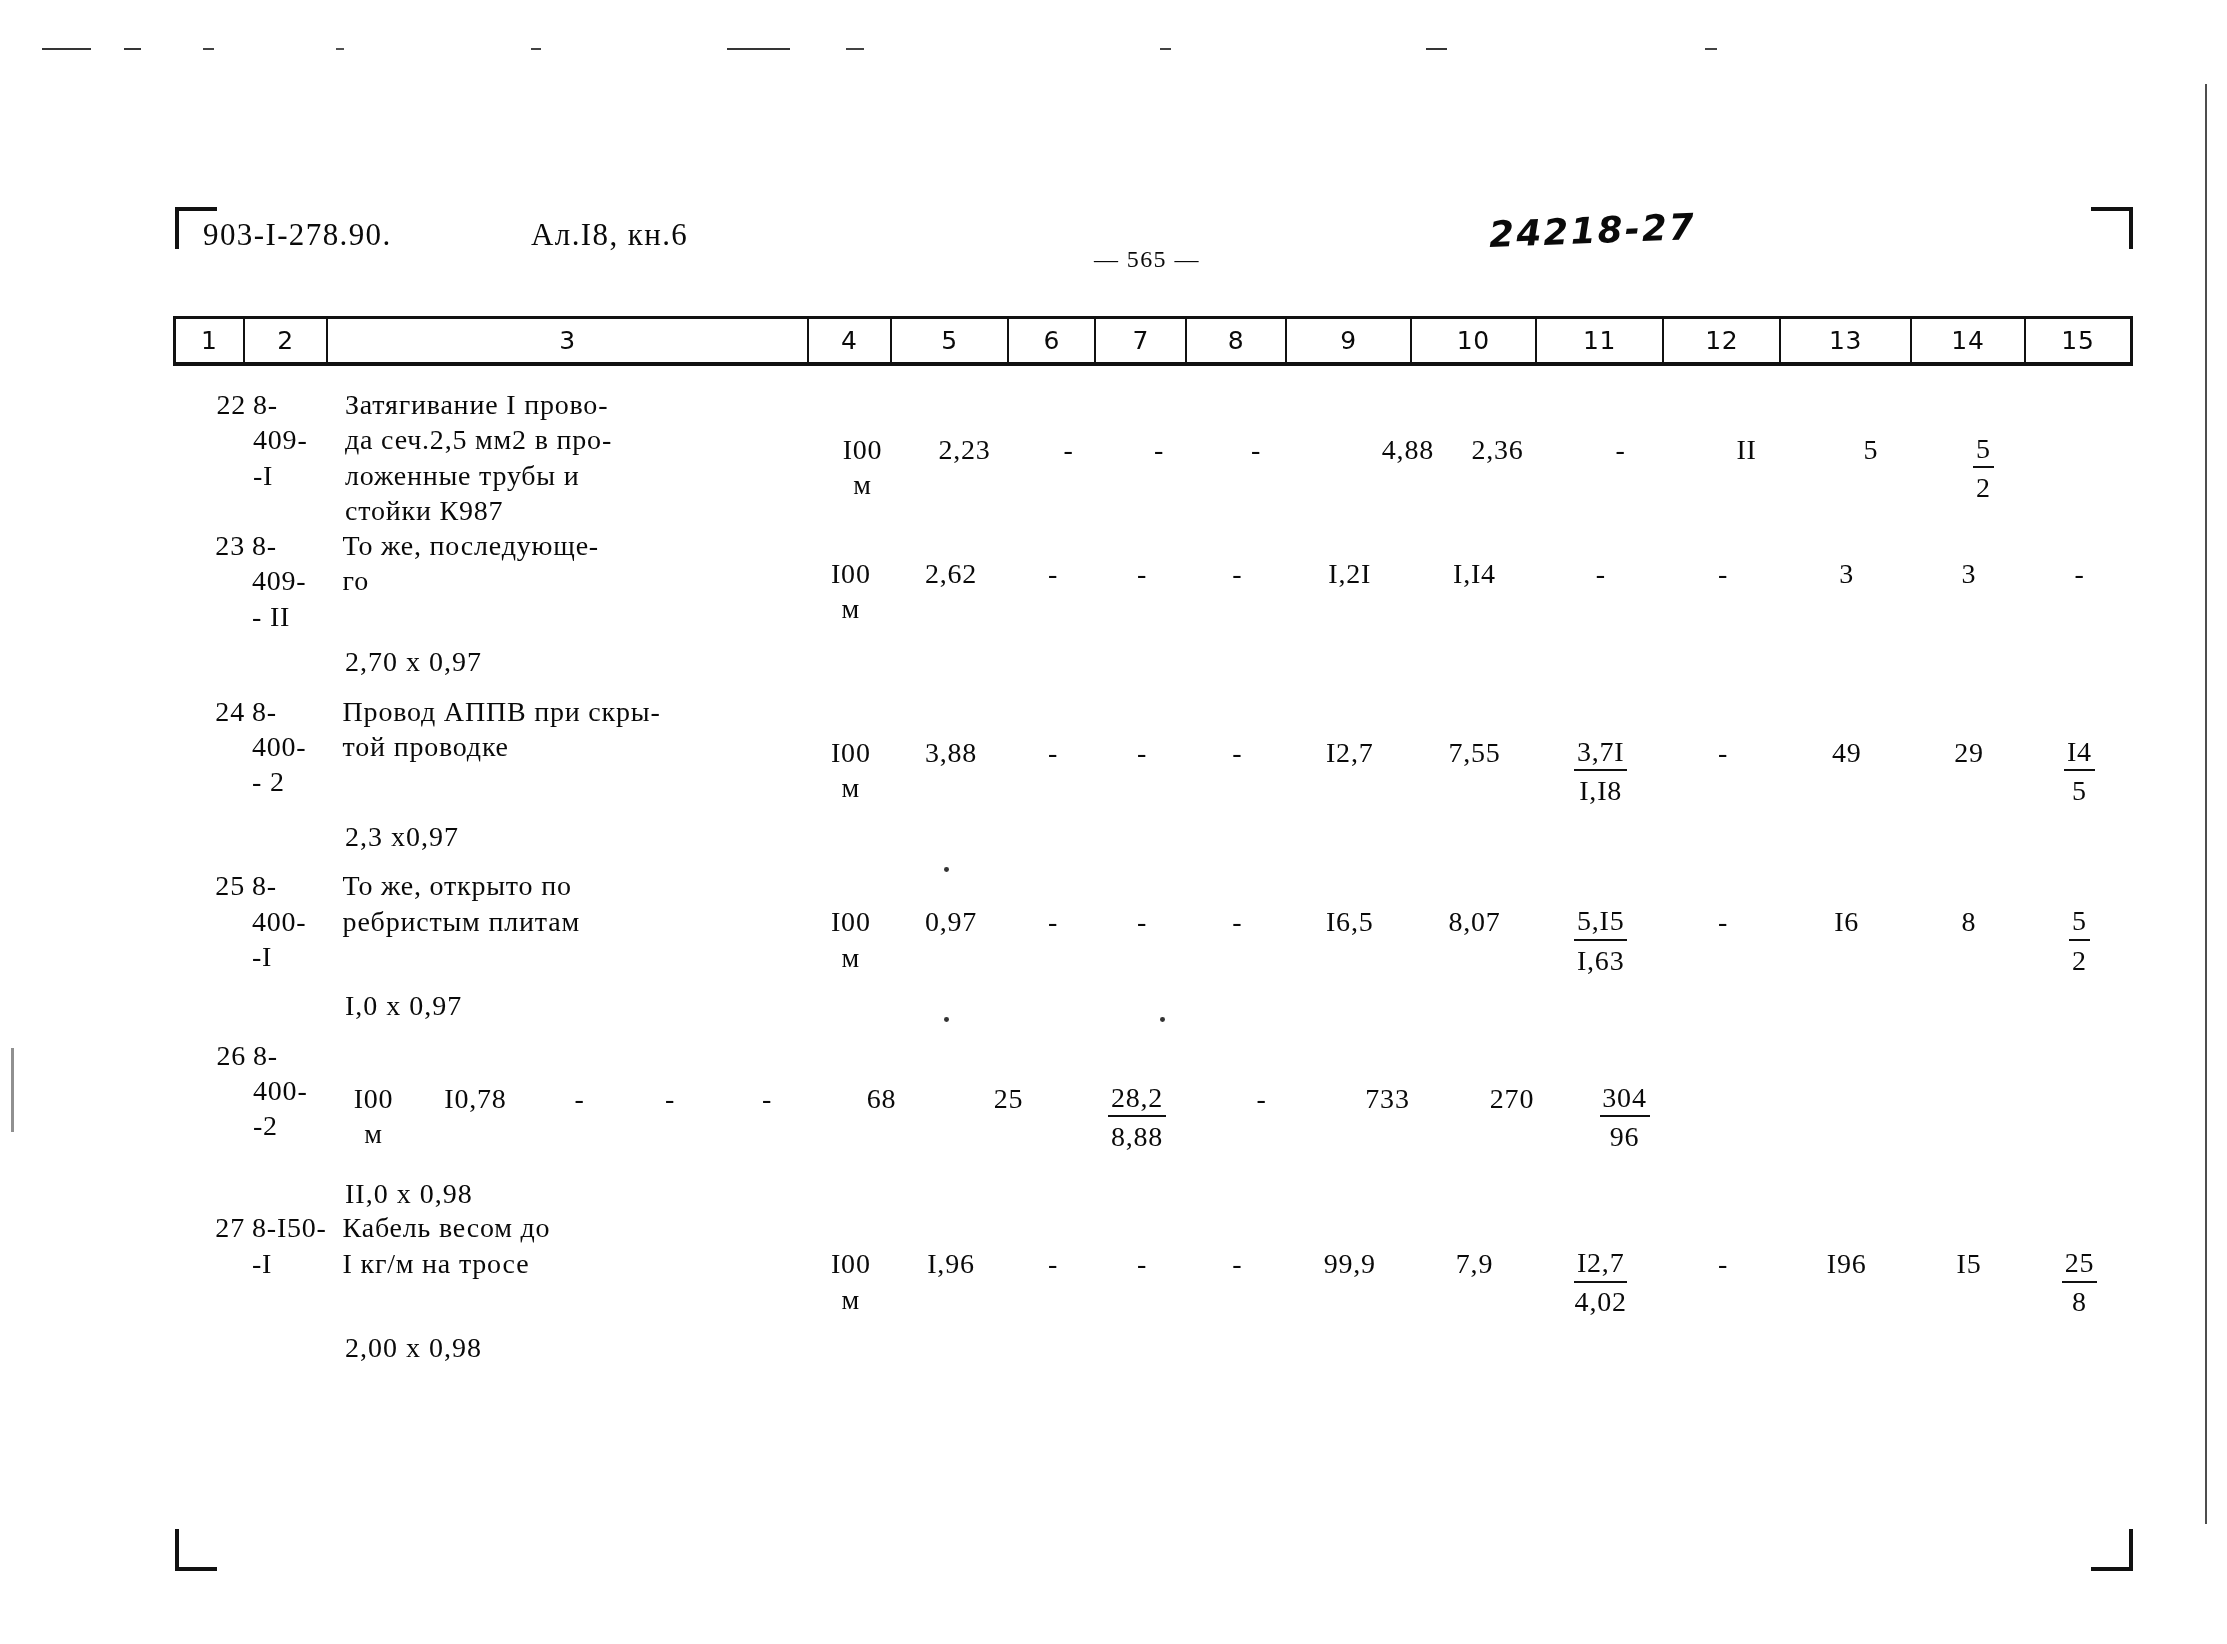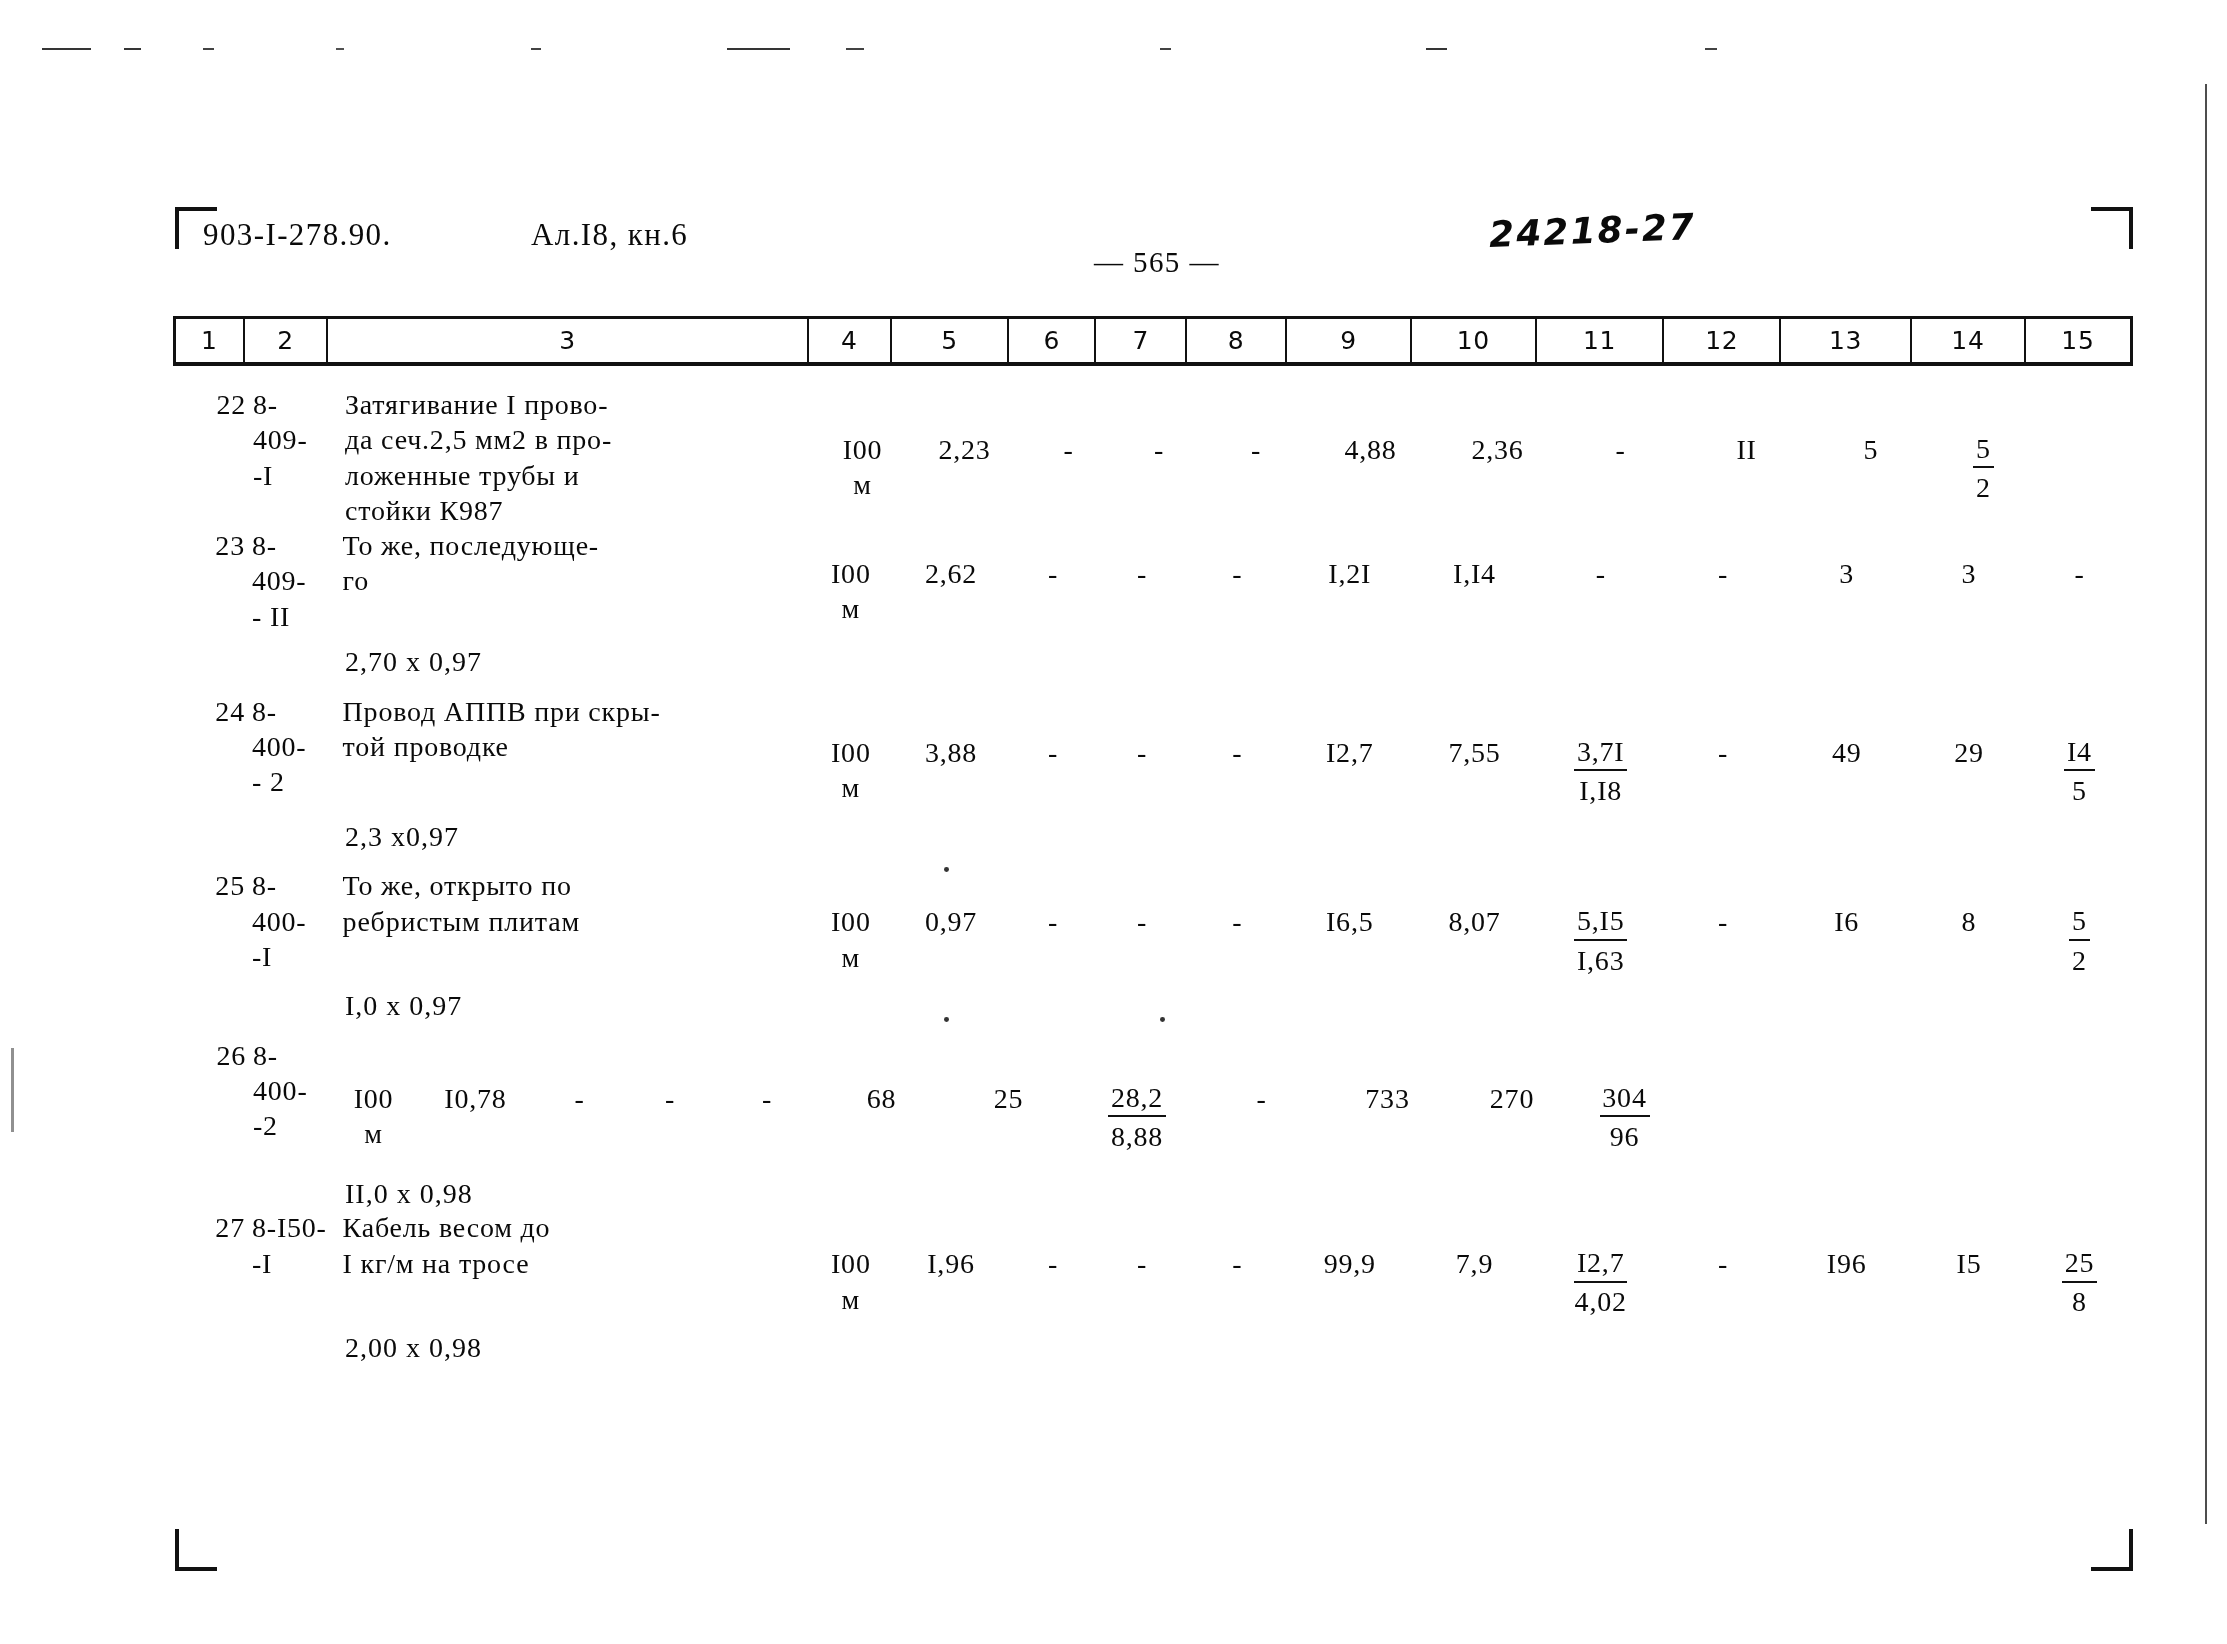--- a/index.html
+++ b/index.html
@@ -97,21 +97,21 @@
     left: 531px;
     top: 217px;
     font-size: 31px;
     letter-spacing: 1.4px;
     white-space: nowrap;
   }
   .page-number {
     position: absolute;
     left: 1094px;
     top: 246px;
-    font-size: 29px;
+    font-size: 24px;
     letter-spacing: 1.4px;
     white-space: nowrap;
   }
   .stamp-code {
     position: absolute;
     left: 1489px;
     top: 210px;
     font-size: 36px;
     font-style: italic;
     font-family: "DejaVu Sans", sans-serif;
@@ -260,21 +260,21 @@
         <div class="cell c3 desc">Затягивание I прово-
 да сеч.2,5 мм2 в про-
 ложенные трубы и
 стойки К987</div>
         <div class="cell c4 unit" style="padding-top:45px;">I00
 м</div>
         <div class="cell c5 num" style="padding-top:45px;">2,23</div>
         <div class="cell c6 num" style="padding-top:45px;">-</div>
         <div class="cell c7 num" style="padding-top:45px;">-</div>
         <div class="cell c8 num" style="padding-top:45px;">-</div>
-        <div class="cell c9 num" style="padding-top:45px;">4,88</div>
+        <div class="cell c9 num" style="padding-top:45px;text-align:right;">4,88</div>
         <div class="cell c10 num" style="padding-top:45px;">2,36</div>
         <div class="cell c12 num" style="padding-top:45px;">-</div>
         <div class="cell c13 num" style="padding-top:45px;">II</div>
         <div class="cell c14 num" style="padding-top:45px;">5</div>
         <div class="cell c15 num" style="padding-top:45px;"><span class="frac"><span class="top">5</span><span class="bot">2</span></span></div>
       </div>
       <div class="row">
         <div class="cell c1 rowno">23</div>
         <div class="cell c2 code">8-409-
 - II</div>

